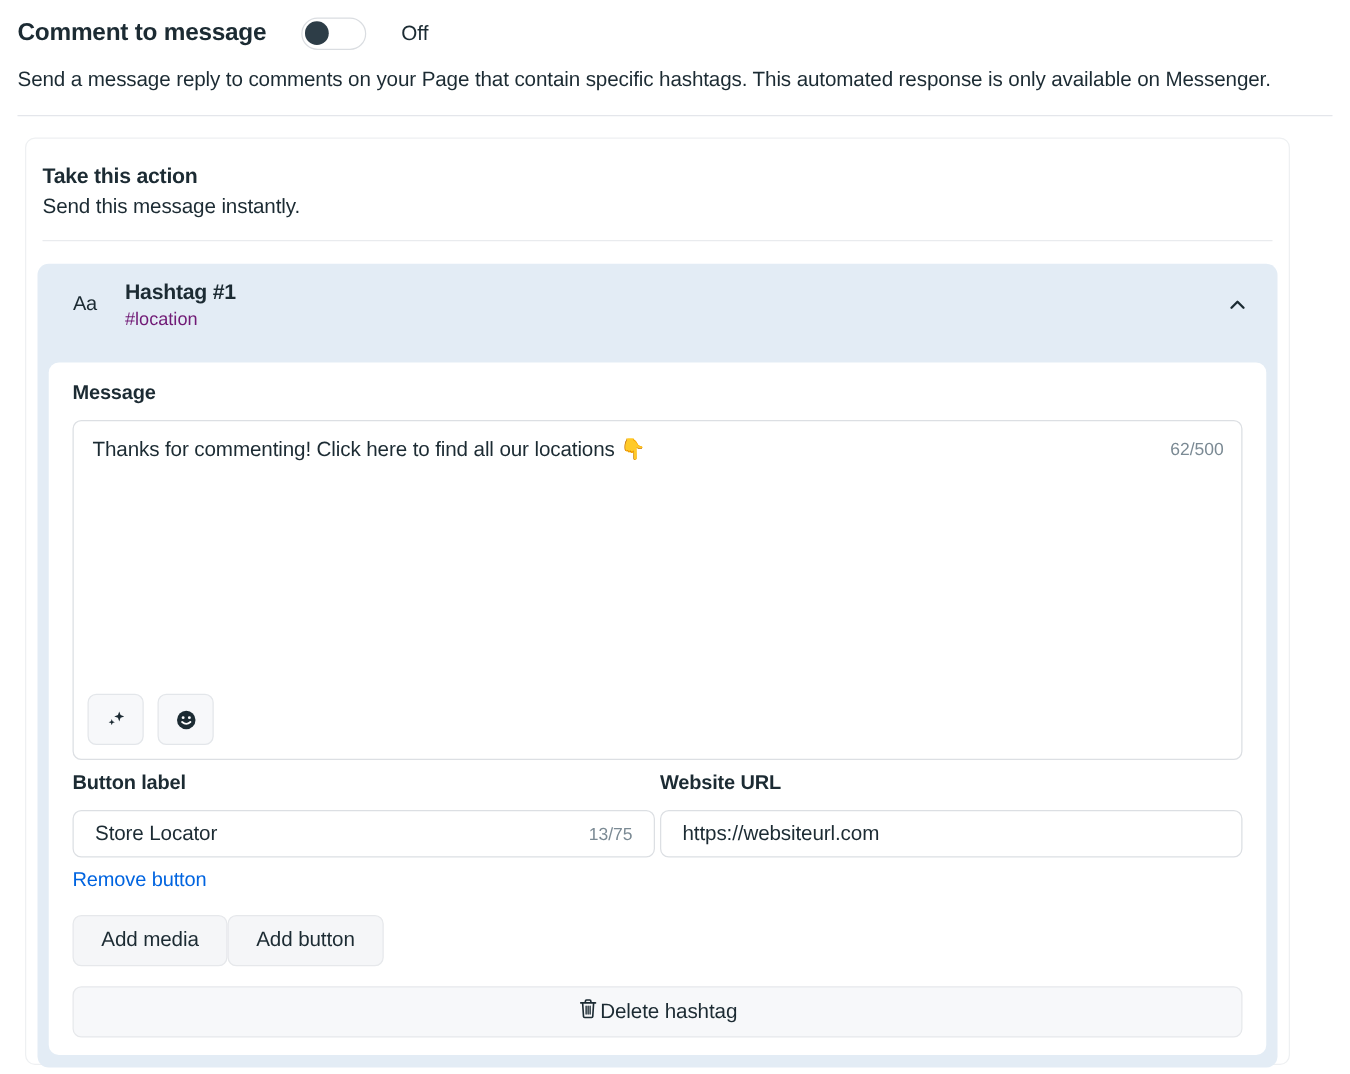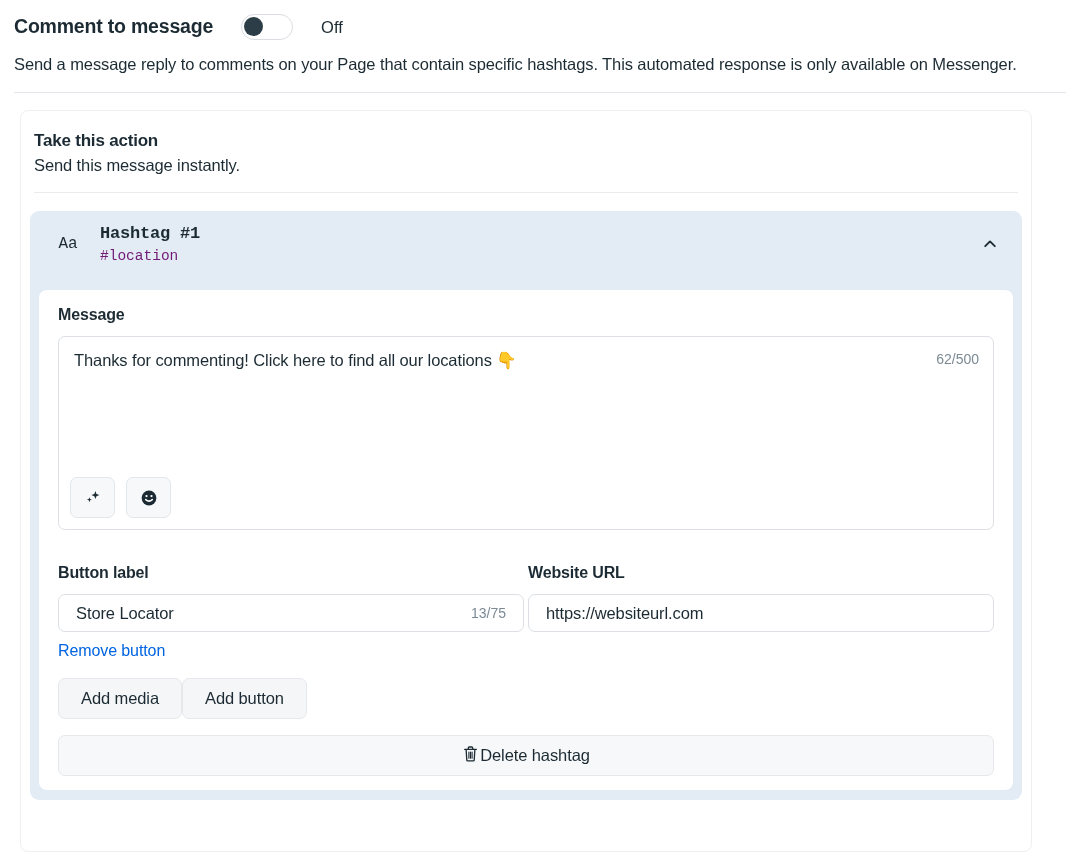--- a/index.html
+++ b/index.html
@@ -113,21 +113,20 @@
     border-radius: 9px;
     padding: 0 0 10px 0;
   }
 
   .hashtag-header {
     display: flex;
     align-items: center;
     height: 79px;
     padding: 0 22px 13px 16px;
     cursor: pointer;
-    font-family: Liberation Mono, monospace;
   }
   .aa-icon {
     width: 44px;
     flex: none;
     text-align: center;
     font-size: 16px;
     color: #1c2b33;
     letter-spacing: -0.2px;
   }
   .hashtag-texts { flex: 1; padding-left: 10px; }
@@ -168,21 +167,21 @@
     font-size: 16px;
     font-weight: bold;
     color: #1c2b33;
     letter-spacing: -0.15px;
   }
 
   .message-box {
     margin-top: 12px;
     border: 1px solid #dcdfe3;
     border-radius: 7px;
-    height: 194px;
+    height: 272px;
     position: relative;
     background: #fff;
   }
   .message-text {
     position: absolute;
     left: 15px;
     top: 12px;
     right: 110px;
     font-size: 16.5px;
     color: #1c2b33;
@@ -211,21 +210,21 @@
     background: #f7f8fa;
     display: flex;
     align-items: center;
     justify-content: center;
     cursor: pointer;
   }
 
   .two-col {
     display: flex;
     gap: 4px;
-    margin-top: 34px;
+    margin-top: 10px;
   }
   .col { flex: 1; min-width: 0; }
 
   .text-input {
     margin-top: 12px;
     height: 38px;
     border: 1px solid #dcdfe3;
     border-radius: 7px;
     background: #fff;
     display: flex;

